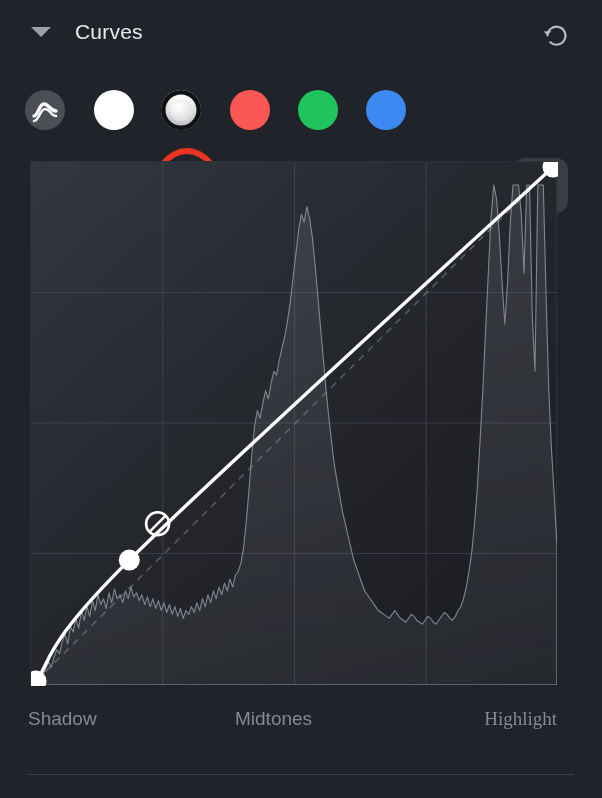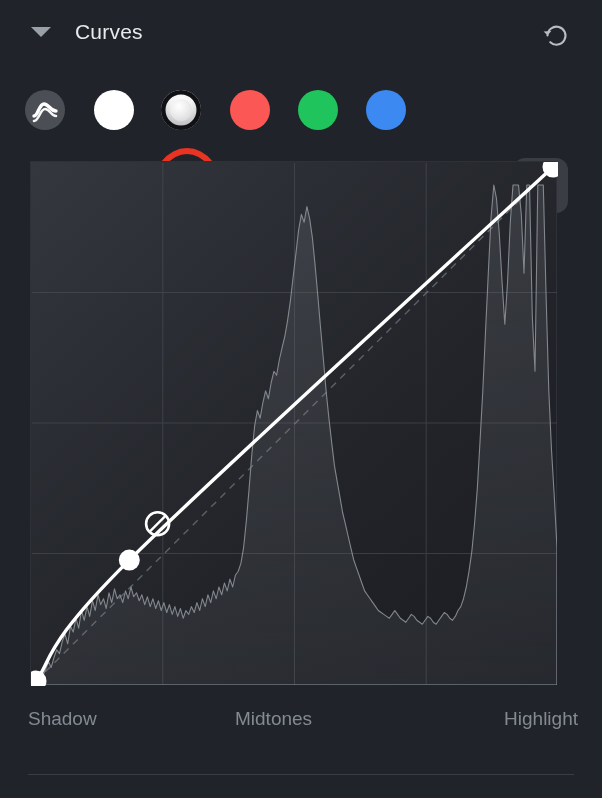--- a/index.html
+++ b/index.html
@@ -142,21 +142,21 @@
   }
   .tone-label {
     position: absolute;
     top: 0;
     font-size: 19px;
     color: #848a92;
     white-space: nowrap;
   }
   #tone-label-shadow   { left: 16px; margin-left: 12px; }
   #tone-label-midtones { left: 235px; }
-  #tone-label-highlight{ right: 24px; }
+  #tone-label-highlight{ right: 45px; font-family: Liberation Serif, serif; }
 
   #bottom-divider {
     position: absolute;
     left: 28px; top: 774px;
     width: 546px; height: 1px;
     background: #393d45;
   }
 </style>
 </head>
 <body>

